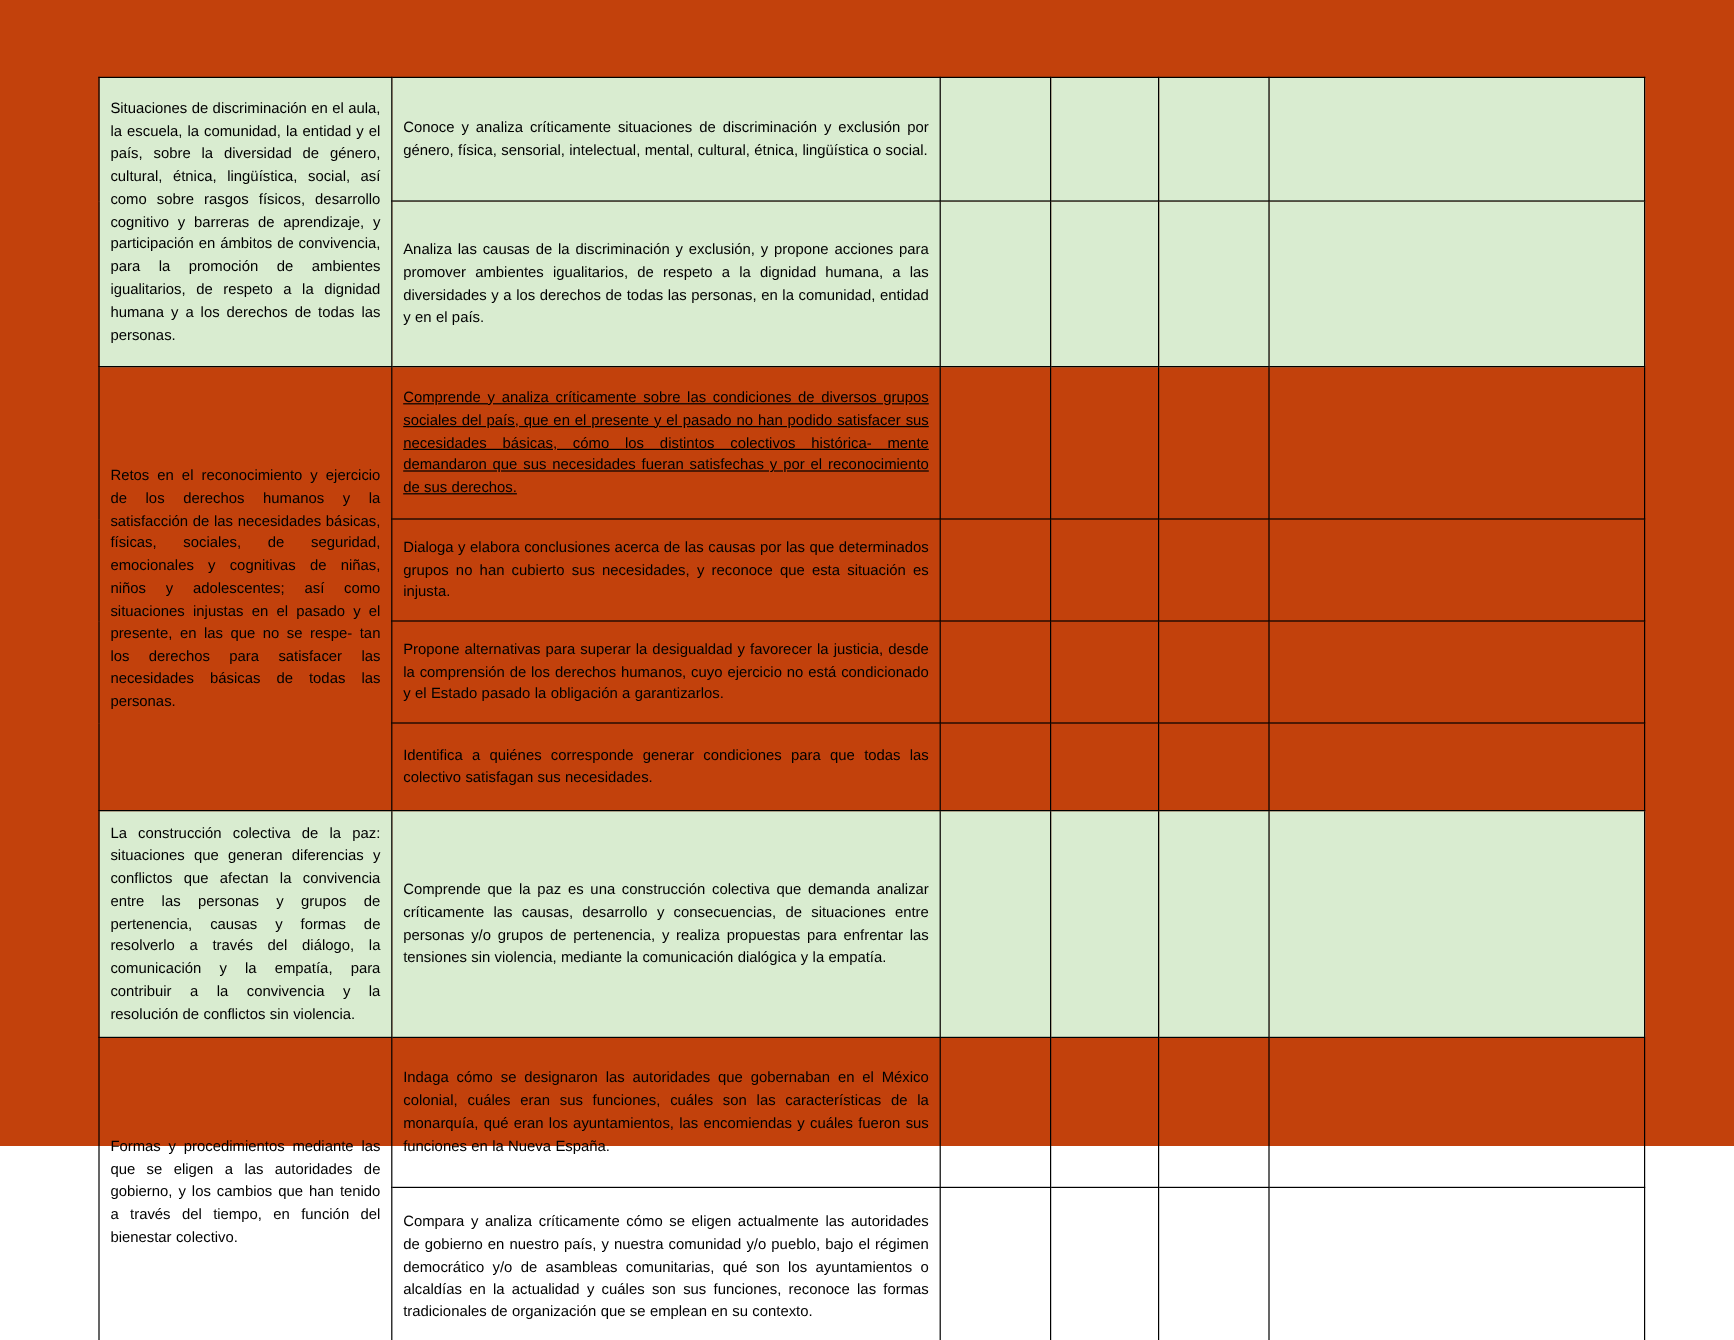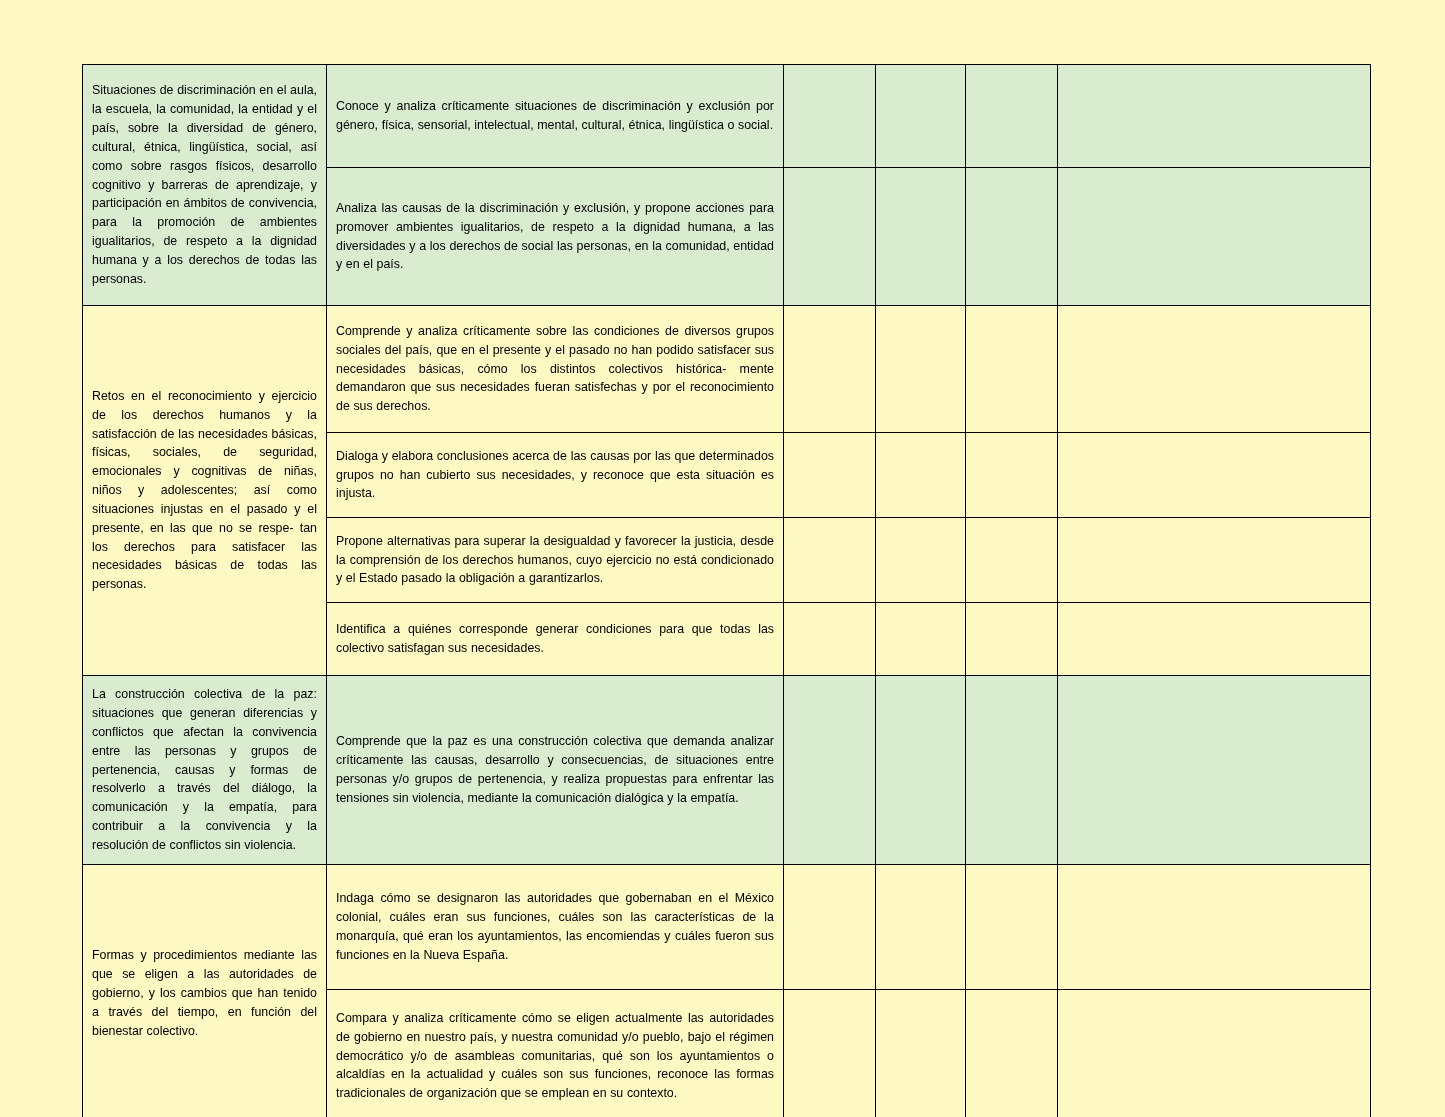--- a/index.html
+++ b/index.html
@@ -9,22 +9,22 @@
   }
   body {
     width: 1445px;
     height: 1117px;
     font-family: "Liberation Sans", sans-serif;
     overflow: hidden;
   }
   .page {
     position: relative;
     width: 1445px;
-    height: 1117px;
-    background: #fef9c3;
+    height: 955px;
+    background: #c2410c;
   }
   table.curriculum-table {
     position: absolute;
     left: 82px;
     top: 64px;
     width: 1288px;
     border-collapse: collapse;
     table-layout: fixed;
   }
   table.curriculum-table td {
@@ -85,33 +85,33 @@
         <td class="content-cell green" style="height:88px;margin-top:28px;">
           <span class="cell-text">Conoce y analiza críticamente situaciones de discriminación y exclusión por género, física, sensorial, intelectual, mental, cultural, étnica, lingüística o social.</span>
         </td>
         <td class="blank green"></td>
         <td class="blank green"></td>
         <td class="blank green"></td>
         <td class="blank green"></td>
       </tr>
       <tr>
         <td class="content-cell green" style="height:123px;">
-          <span class="cell-text">Analiza las causas de la discriminación y exclusión, y propone acciones para promover ambientes igualitarios, de respeto a la dignidad humana, a las diversidades y a los derechos de social las personas, en la comunidad, entidad y en el país.</span>
+          <span class="cell-text">Analiza las causas de la discriminación y exclusión, y propone acciones para promover ambientes igualitarios, de respeto a la dignidad humana, a las diversidades y a los derechos de todas las personas, en la comunidad, entidad y en el país.</span>
         </td>
         <td class="blank green"></td>
         <td class="blank green"></td>
         <td class="blank green"></td>
         <td class="blank green"></td>
       </tr>
 
       <tr>
         <td class="theme-cell" rowspan="4">
           <span class="cell-text">Retos en el reconocimiento y ejercicio de los derechos humanos y la satisfacción de las necesidades básicas, físicas, sociales, de seguridad, emocionales y cognitivas de niñas, niños y adolescentes; así como situaciones injustas en el pasado y el presente, en las que no se respe- tan los derechos para satisfacer las necesidades básicas de todas las personas.</span>
         </td>
-        <td class="content-cell" style="height:112px;">
+        <td class="content-cell" style="height:112px;text-decoration:underline;">
           <span class="cell-text">Comprende y analiza críticamente sobre las condiciones de diversos grupos sociales del país, que en el presente y el pasado no han podido satisfacer sus necesidades básicas, cómo los distintos colectivos histórica- mente demandaron que sus necesidades fueran satisfechas y por el reconocimiento de sus derechos.</span>
         </td>
         <td class="blank"></td>
         <td class="blank"></td>
         <td class="blank"></td>
         <td class="blank"></td>
       </tr>
       <tr>
         <td class="content-cell" style="height:70px;margin-left:28px;">
           <span class="cell-text">Dialoga y elabora conclusiones acerca de las causas por las que determinados grupos no han cubierto sus necesidades, y reconoce que esta situación es injusta.</span>

